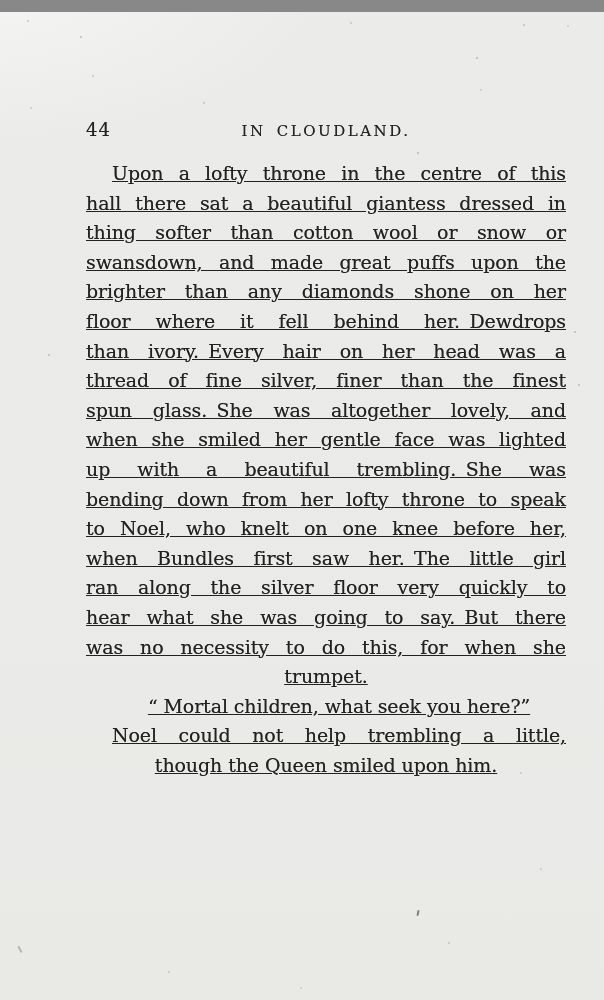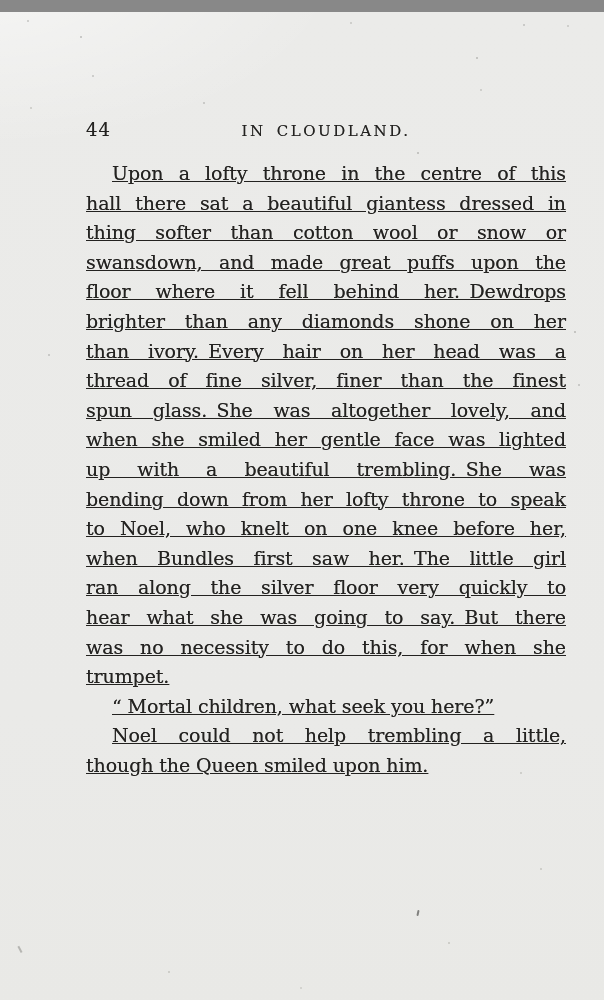--- a/index.html
+++ b/index.html
@@ -60,21 +60,21 @@
     letter-spacing: -0.1px;
     text-align: justify;
     text-align-last: justify;
     -moz-text-align-last: justify;
     text-shadow: 0 0 0.6px rgba(28,28,26,0.6);
     white-space: nowrap;
     text-decoration: underline;
   }
   .line.indent { text-indent: 26px; }
   .line.noj {
-    text-align: left;
+    text-align: center;
     text-align-last: auto;
     -moz-text-align-last: auto;
   }
 
   
   .speck {
     position: absolute;
     background: #5a5a55;
     border-radius: 50%;
     pointer-events: none;
@@ -107,22 +107,22 @@
   <header class="running-head">
     <span class="pagenum">44</span>
     <span class="head-title">IN CLOUDLAND.</span>
   </header>
 
   <main class="textblock">
     <div class="line indent">Upon a lofty throne in the centre of this</div>
     <div class="line">hall there sat a beautiful giantess dressed in</div>
     <div class="line">thing softer than cotton wool or snow or</div>
     <div class="line">swansdown, and made great puffs upon the</div>
+    <div class="line">brighter than any diamonds shone on her</div>
     <div class="line">floor where it fell behind her. Dewdrops</div>
-    <div class="line">brighter than any diamonds shone on her</div>
     <div class="line">than ivory. Every hair on her head was a</div>
     <div class="line">thread of fine silver, finer than the finest</div>
     <div class="line">spun glass. She was altogether lovely, and</div>
     <div class="line">when she smiled her gentle face was lighted</div>
     <div class="line">up with a beautiful trembling. She was</div>
     <div class="line">bending down from her lofty throne to speak</div>
     <div class="line">to Noel, who knelt on one knee before her,</div>
     <div class="line">when Bundles first saw her. The little girl</div>
     <div class="line">ran along the silver floor very quickly to</div>
     <div class="line">hear what she was going to say. But there</div>

